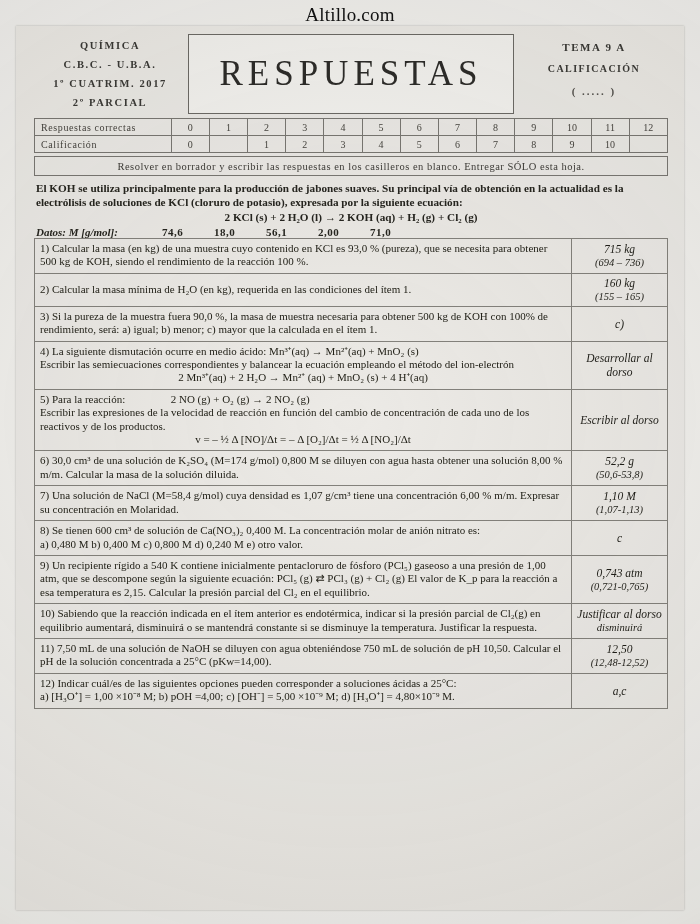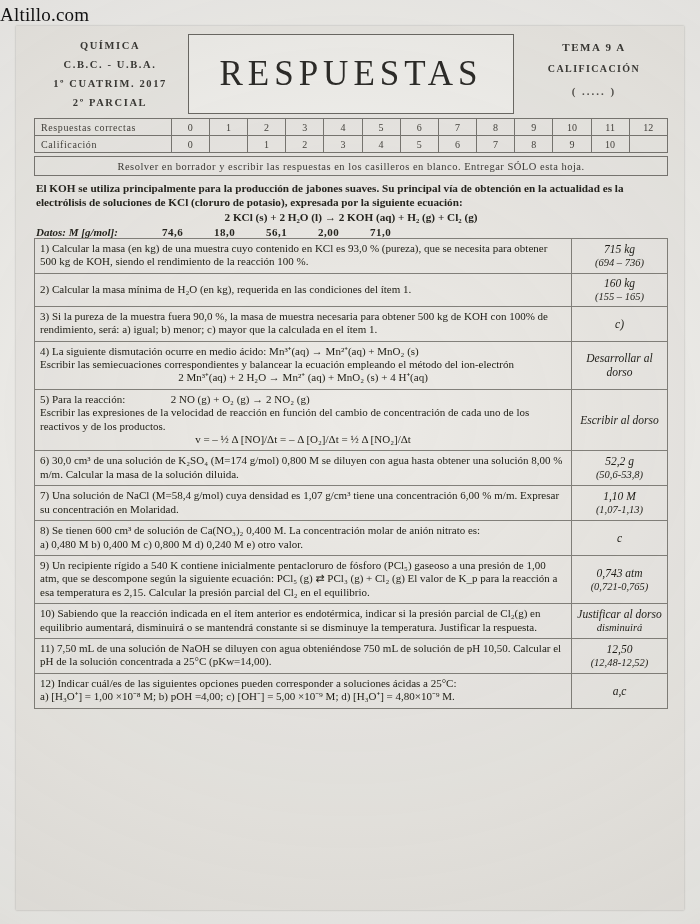--- a/index.html
+++ b/index.html
@@ -20,21 +20,21 @@
     content: "";
     position: absolute; inset: 0;
     pointer-events: none;
     background:
       radial-gradient(ellipse 120% 80% at 50% 45%, rgba(255,255,255,0.25) 0%, rgba(160,158,152,0.18) 78%, rgba(120,118,112,0.30) 100%);
     mix-blend-mode: multiply;
   }
   #watermark {
     position: absolute;
     top: 4px; left: 0; width: 700px;
-    text-align: left;
+    text-align: center;
     font-family: "Liberation Serif", serif;
     font-size: 19px;
     color: #111;
     letter-spacing: 0.2px;
     z-index: 6;
   }
 
   .sheet {
     position: absolute;
     left: 16px; top: 26px;

